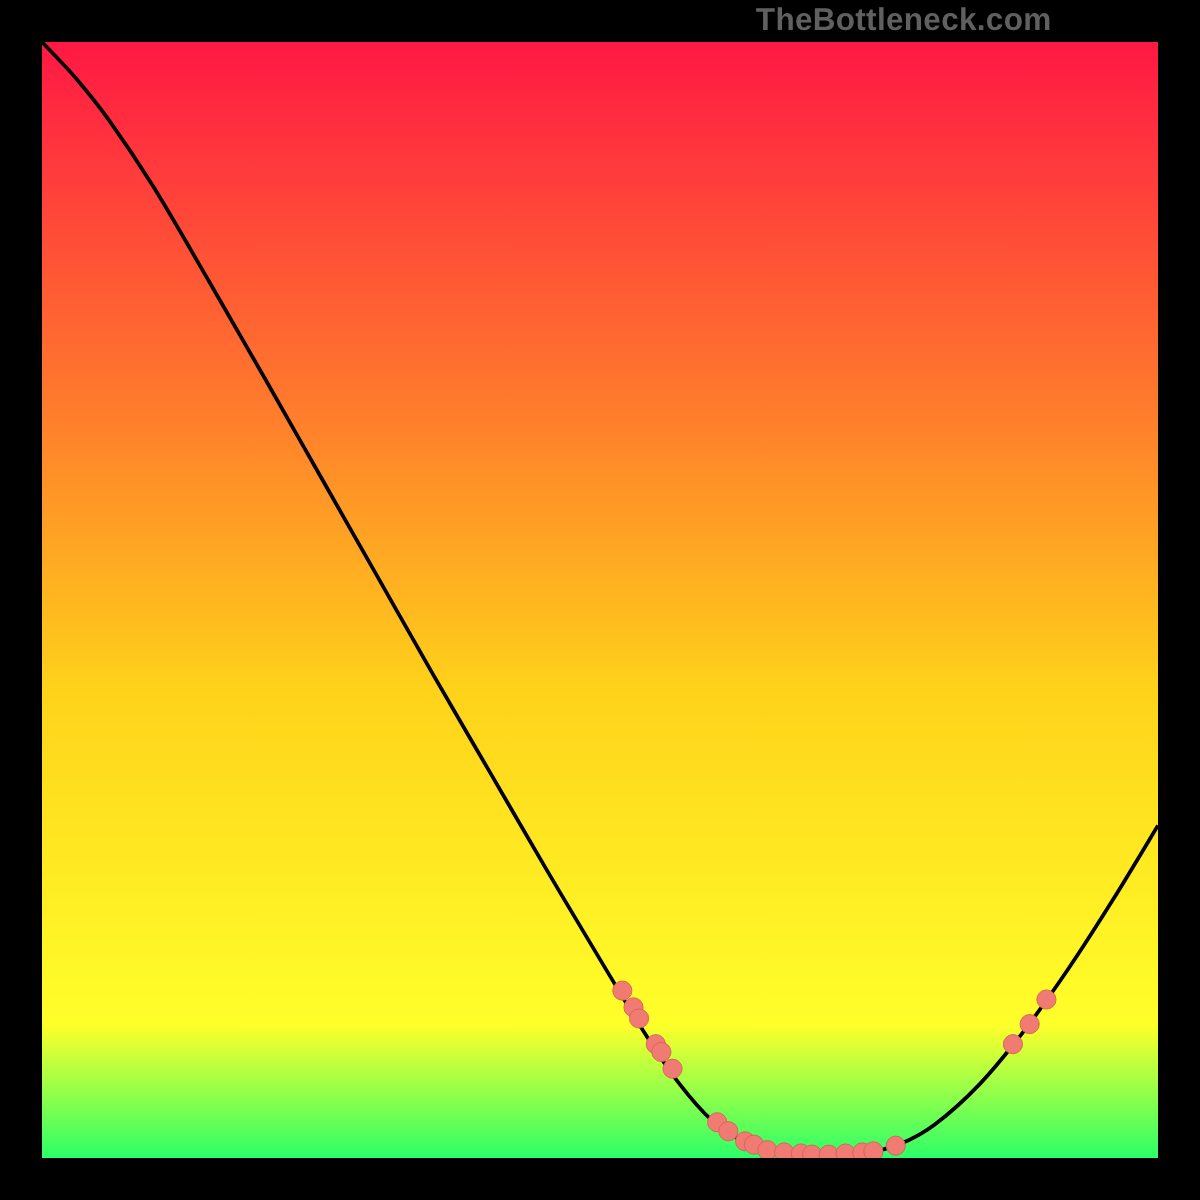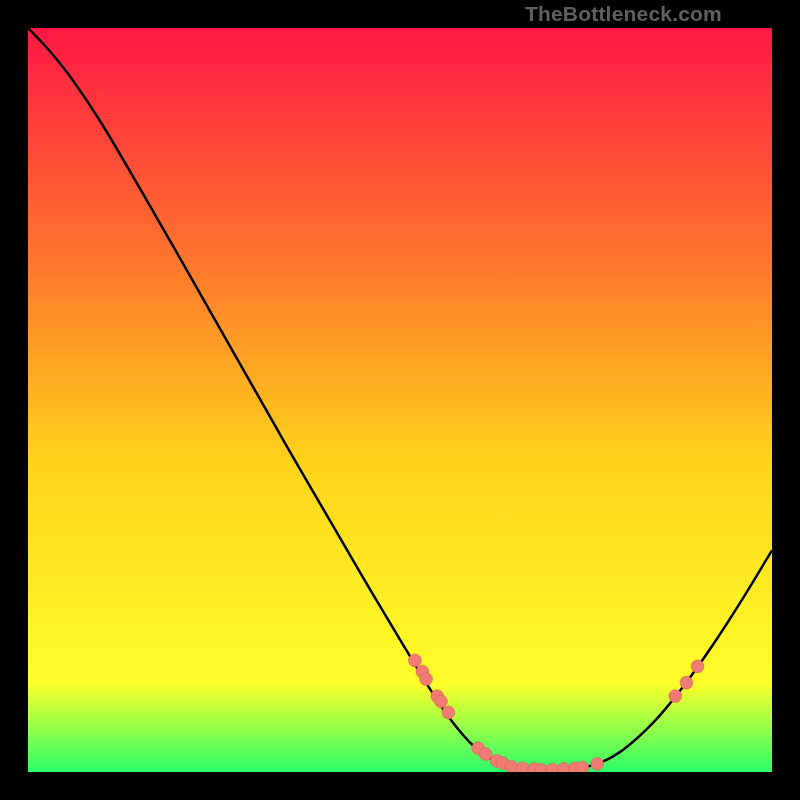--- a/index.html
+++ b/index.html
@@ -8,21 +8,20 @@
     width: 800px;
     height: 800px;
     background: #000000;
     overflow: hidden;
     font-family: Arial, Helvetica, sans-serif;
   }
   .frame {
     position: relative;
     width: 713px;
     height: 800px;
-    padding-left: 21px;
   }
   .watermark {
     position: absolute;
     top: 2px;
     right: 12px;
     color: #606060;
     font-size: 21px;
     font-weight: 600;
     letter-spacing: 0.2px;
     z-index: 10;

